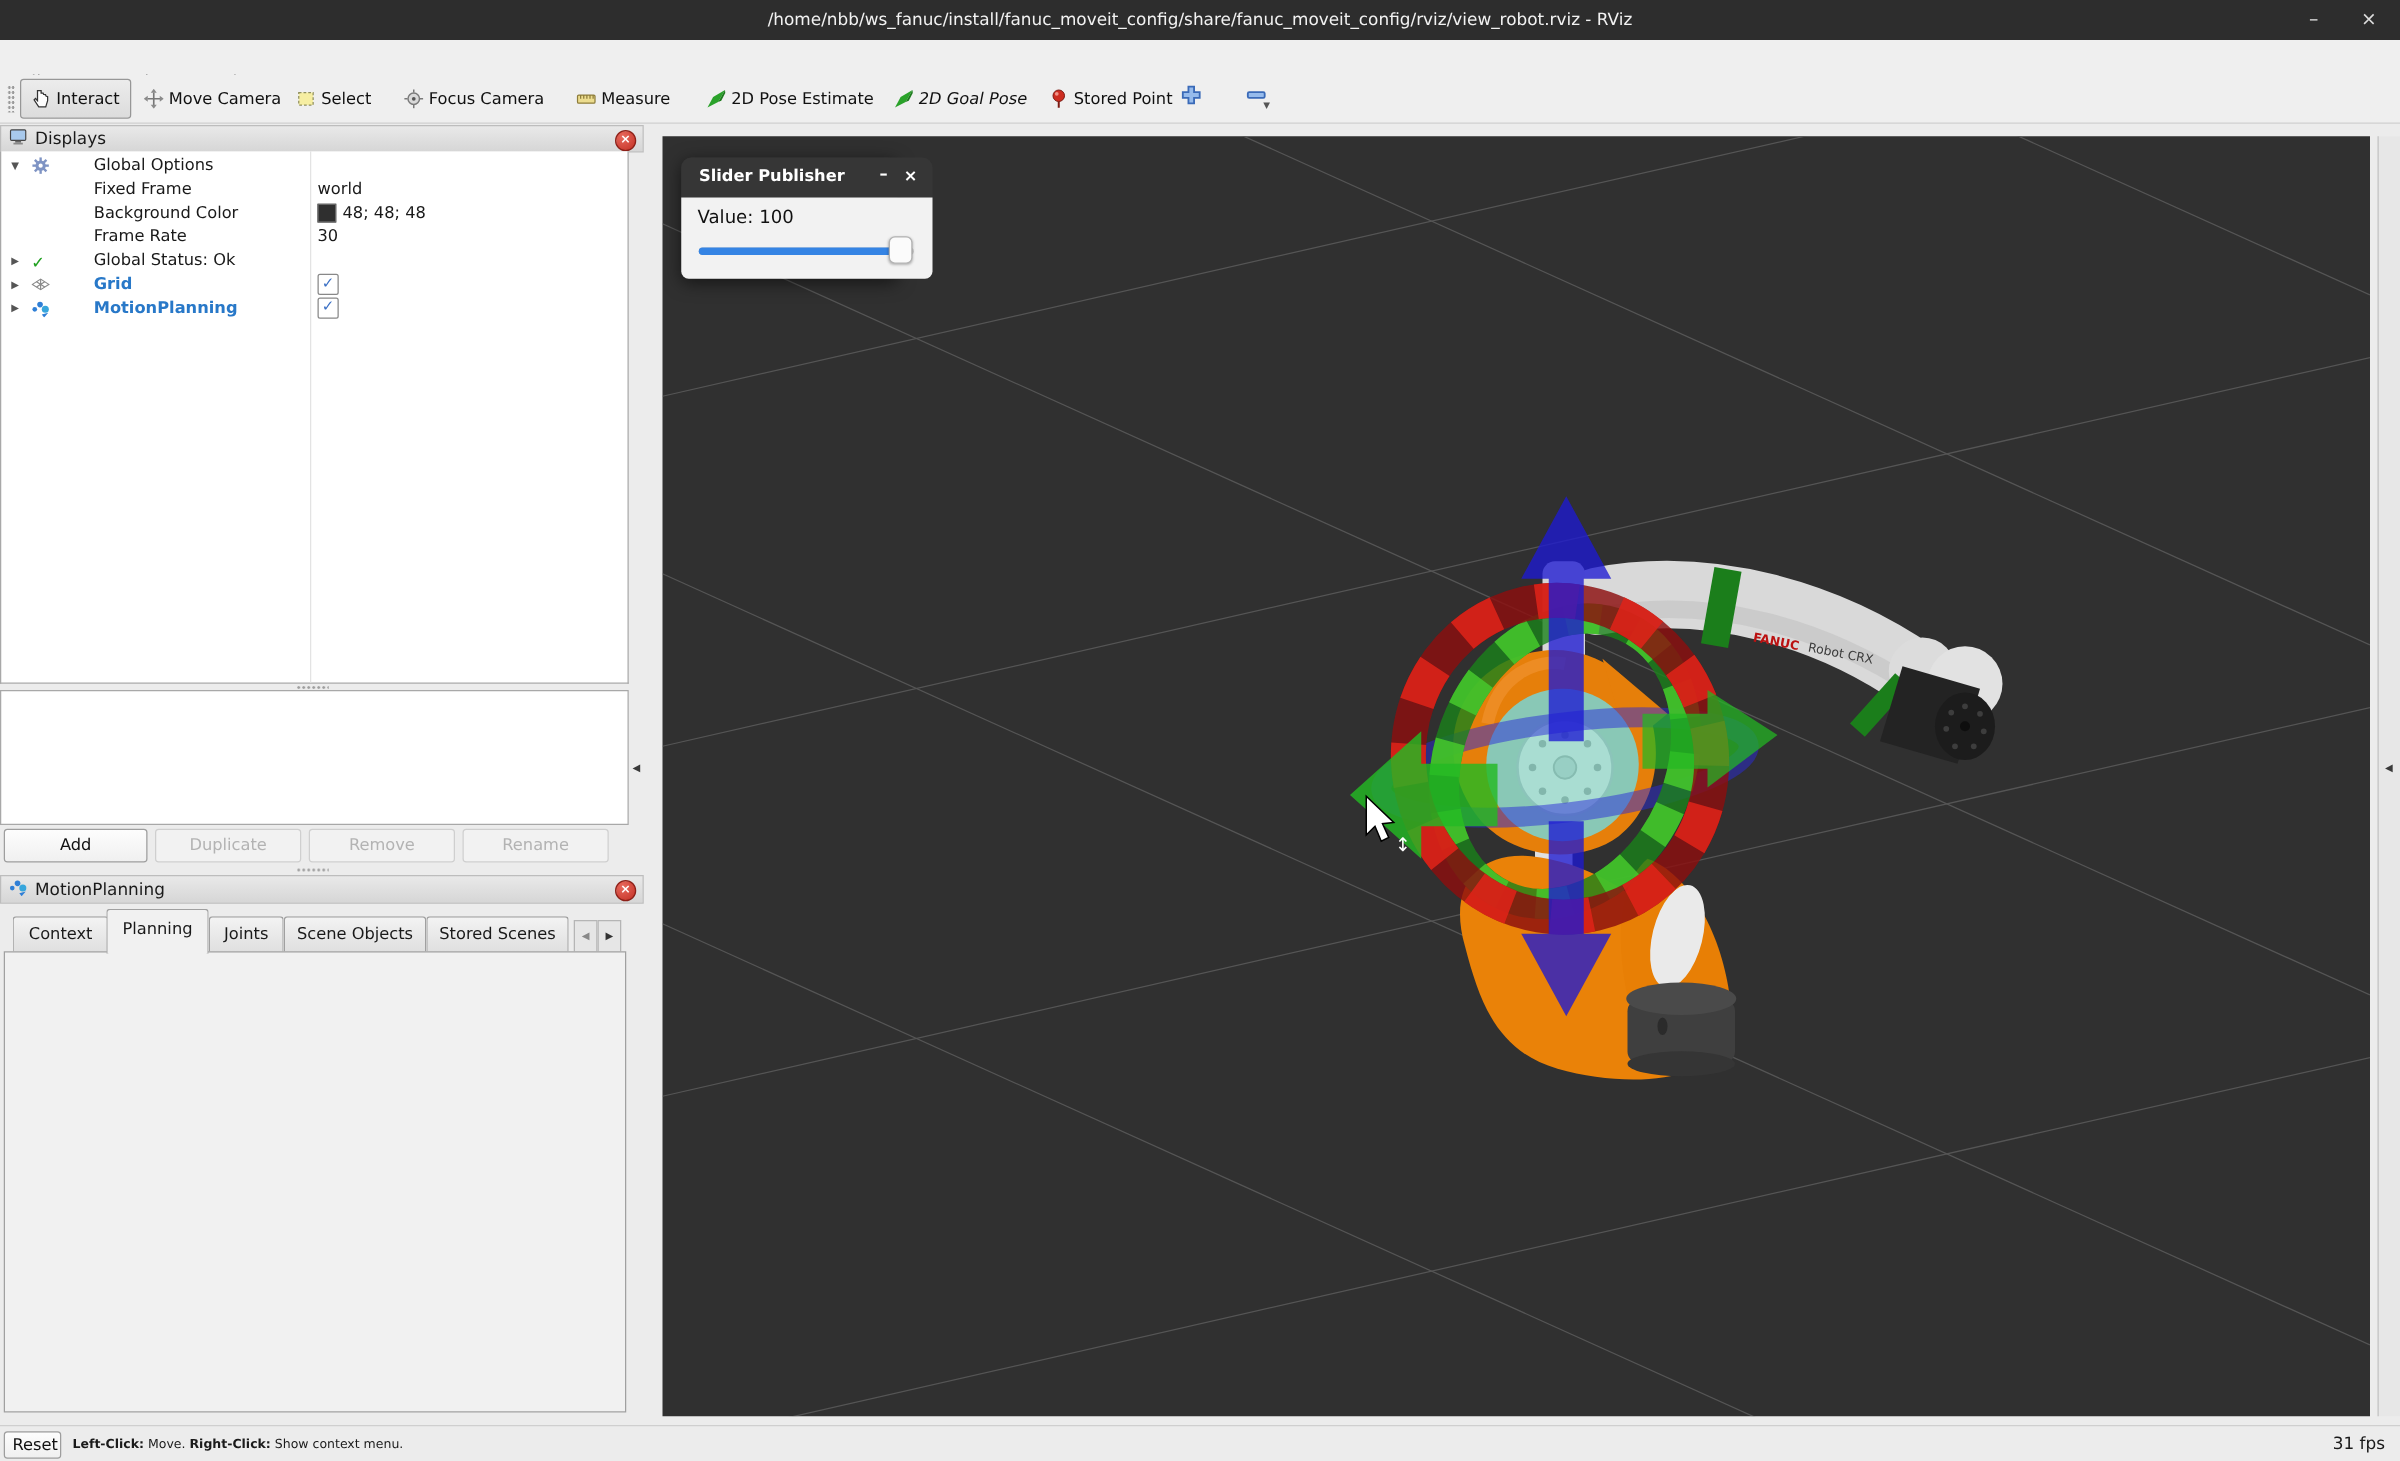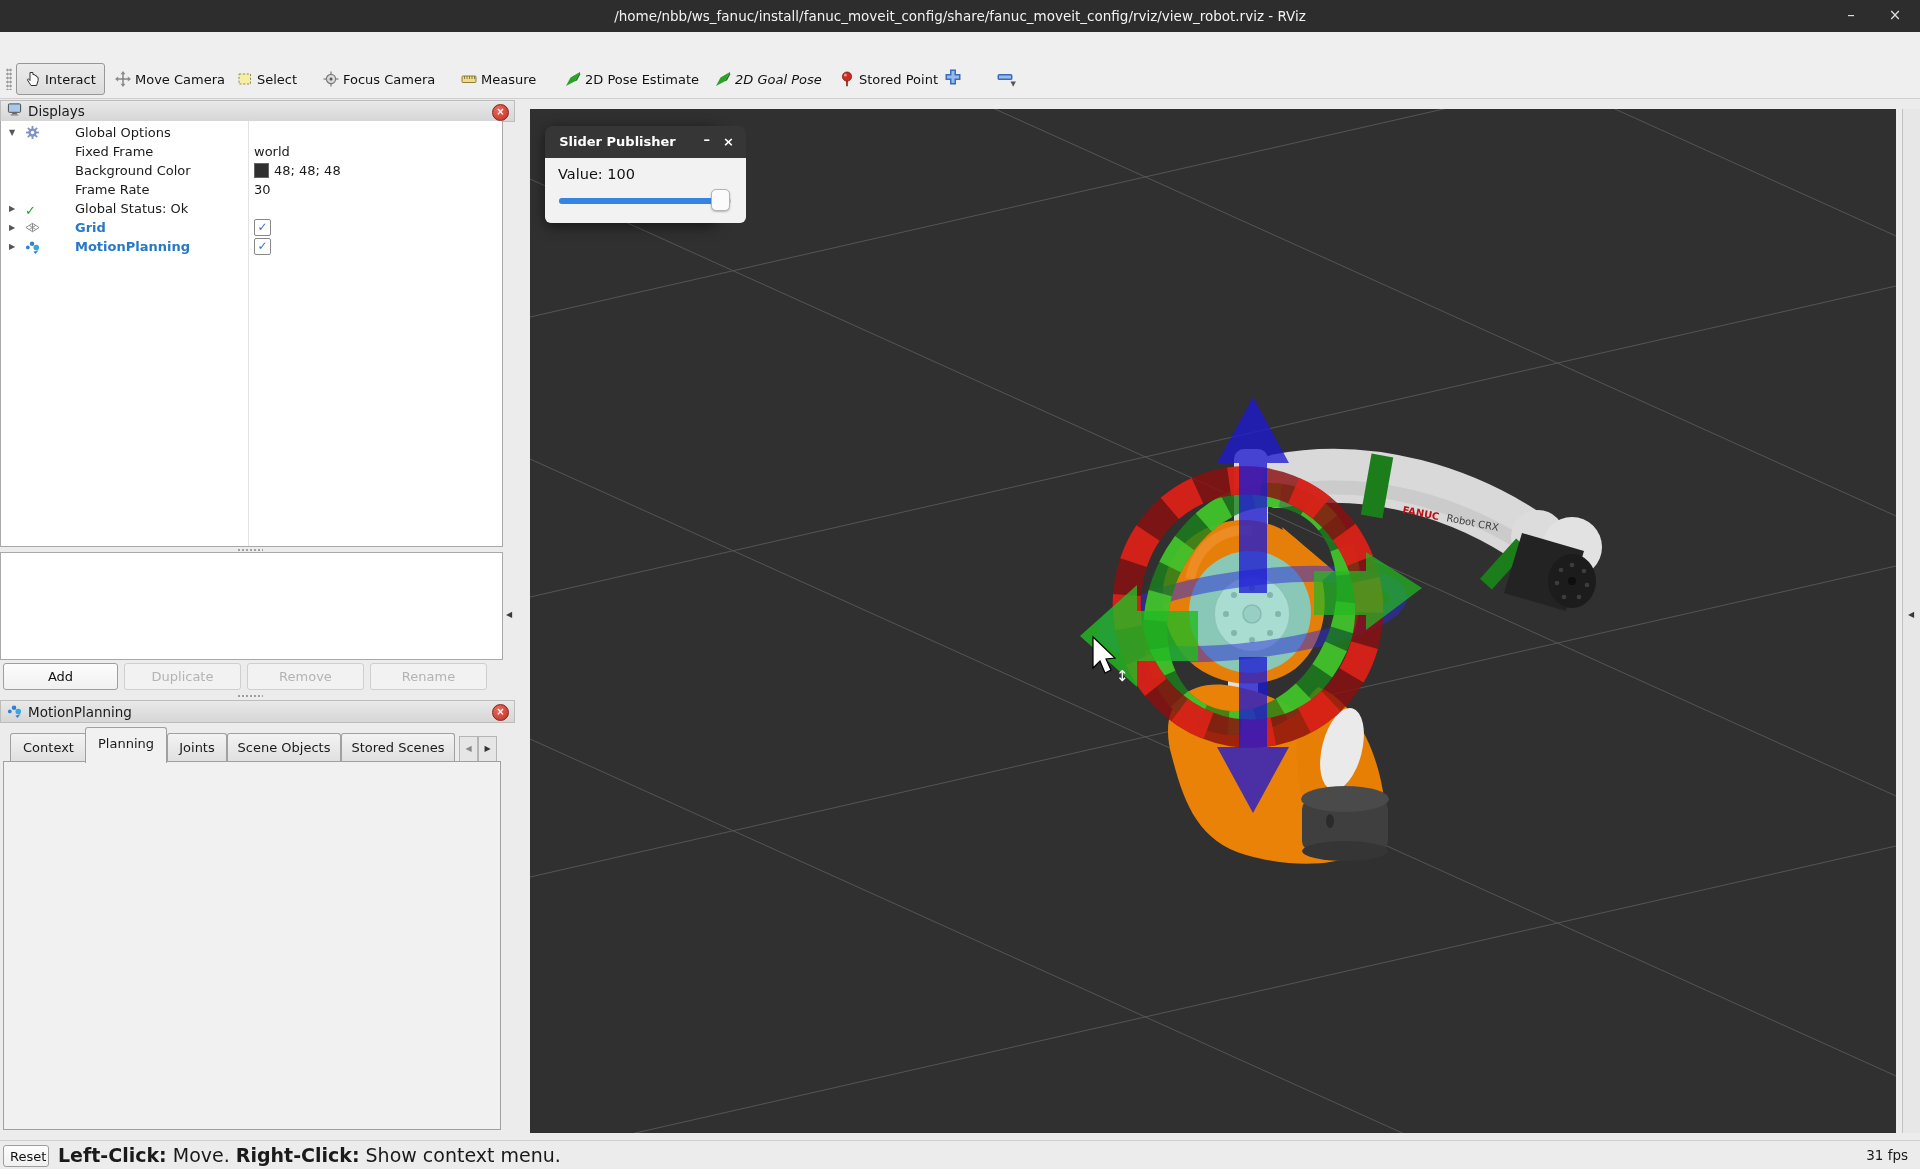--- a/index.html
+++ b/index.html
@@ -557,17 +557,17 @@
     <div class="abs" style="left:13px;top:8px;font-size:14.5px;color:#111;">Value: 100</div>
     <div class="abs strack">
       <div class="abs sfill" style="width:95%;"></div>
     </div>
     <div class="abs shandle"></div>
   </div>
 </div>
 
 <div id="statusbar" class="abs">
   <button class="abs btn" style="left:3px;top:4px;width:46px;height:22px;">Reset</button>
-  <div class="abs" style="left:58px;top:0;line-height:29px;font-size:19px;">
+  <div class="abs" style="left:58px;top:0;line-height:29px;font-size:10px;">
     <b>Left-Click:</b><span> Move. </span><b>Right-Click:</b><span> Show context menu.</span>
   </div>
   <div class="abs" style="right:12px;top:0;line-height:29px;font-size:13.5px;">31 fps</div>
 </div>
 
 </body></html>

